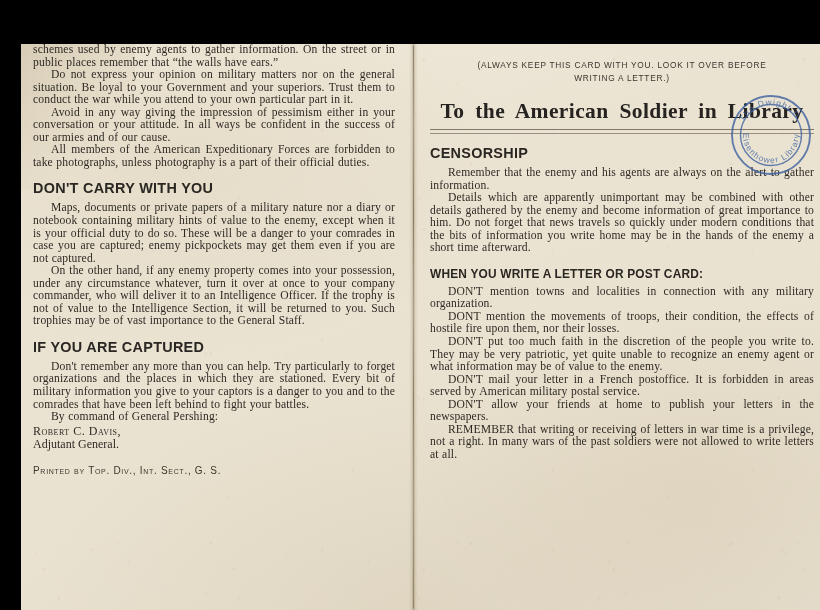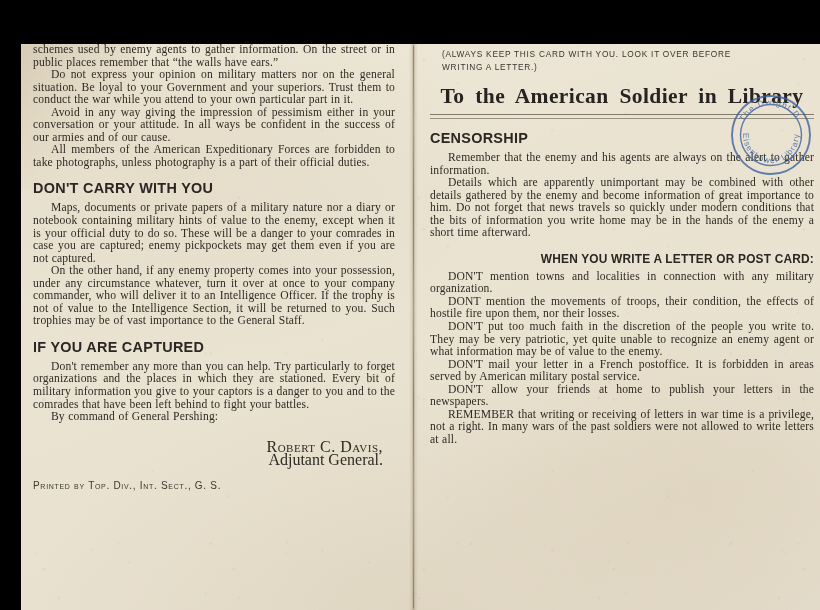--- a/index.html
+++ b/index.html
@@ -123,29 +123,30 @@
 
   h2.section {
     margin: 11px 0 6px 0;
     font-family: Liberation Sans, sans-serif;
     font-weight: bold;
     font-size: 14.4px;
     letter-spacing: 0.3px;
     color: #2a2622;
   }
   h2.section.centered {
-    text-align: right;
+    text-align: left;
     font-size: 11.9px;
     margin: 12px 0 5px 0;
     letter-spacing: 0.2px;
   }
 
   
   #kicker {
-    margin: 4px;
+    margin: 15px;
+    text-align: center;
     font-family: "Liberation Sans", sans-serif;
     font-size: 8.3px;
     letter-spacing: 0.75px;
     line-height: 12.5px;
     color: #3a352d;
     padding: 0 8px;
   }
   #main-title {
     margin: 11px 0 0 0;
     text-align: center;
@@ -158,24 +159,23 @@
   #title-rule {
     margin: 5px 0 0 0;
     height: 3px;
     border-top: 1px solid #70675a;
     border-bottom: 1px solid #8a8276;
     opacity: 0.85;
   }
 
   
   #sig {
-    margin-top: 16px;
-    text-align: right;
+    margin-top: 1px;
     padding-right: 12px;
-    font-size: 16px;
+    font-size: 12px;
     line-height: 13.6px;
     color: #2e2a24;
   }
   .smallcaps {
     font-variant: small-caps;
     letter-spacing: 0.5px;
   }
   #imprint {
     margin-top: 13px;
     font-variant: small-caps;

